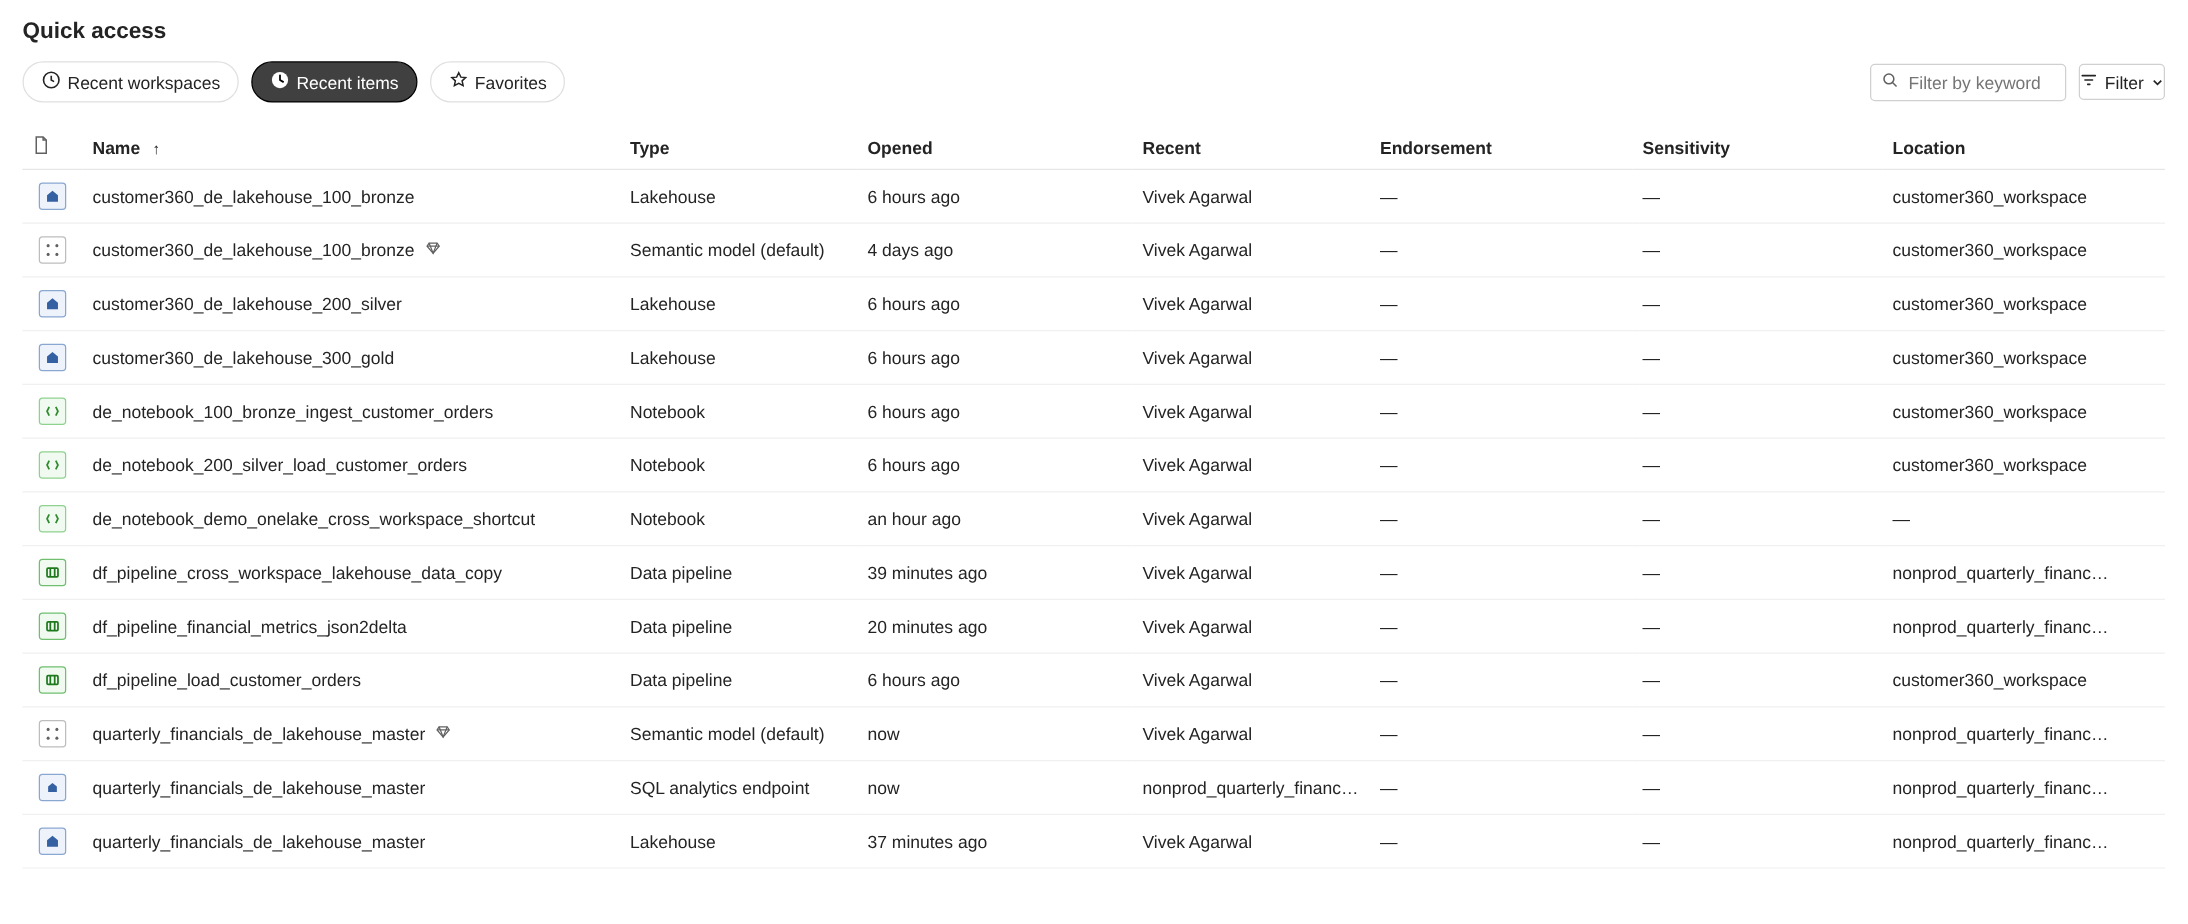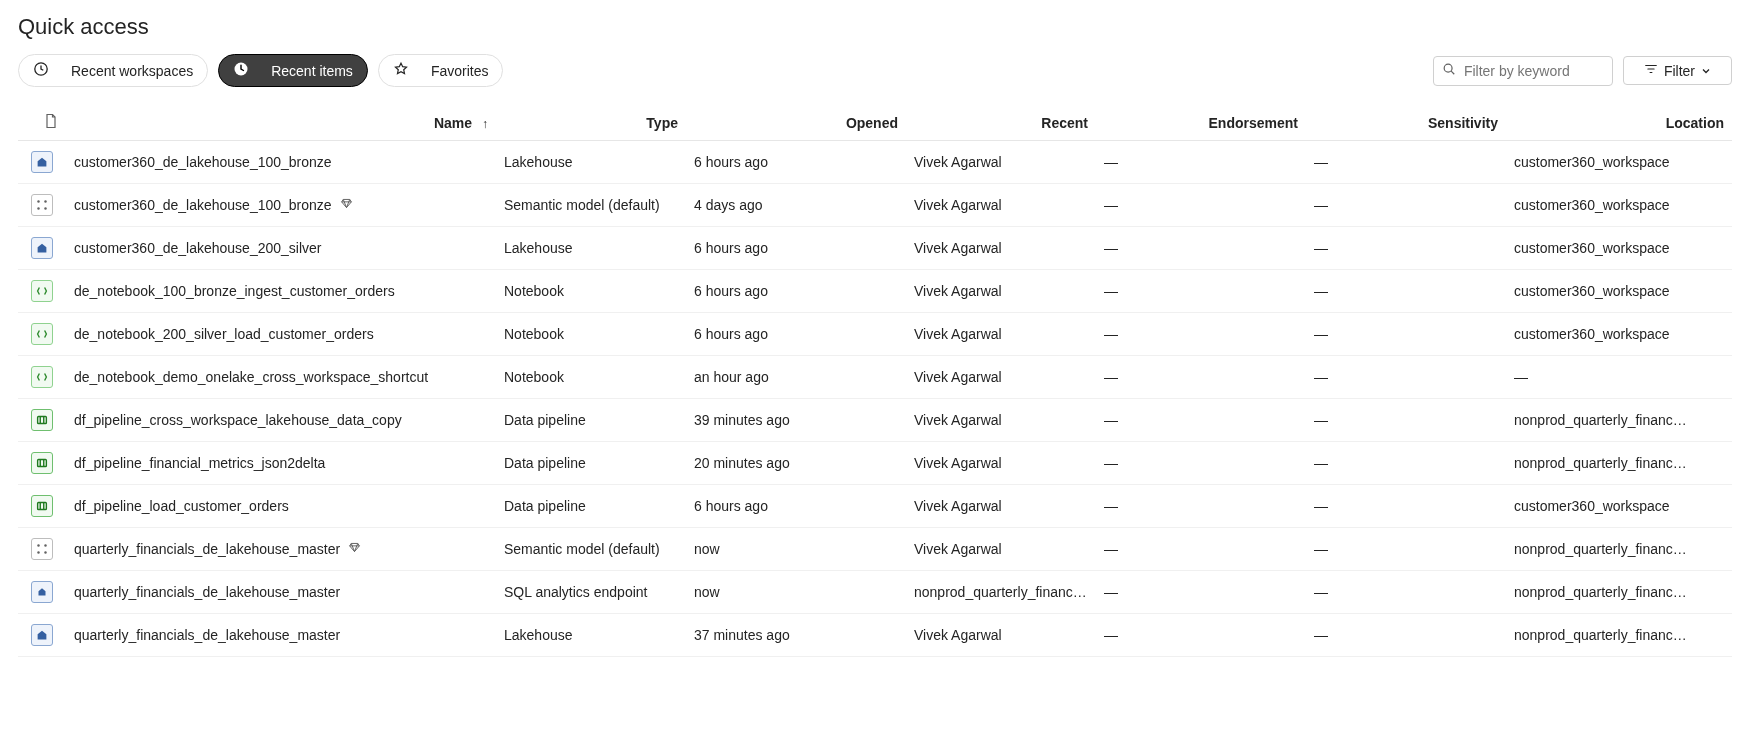--- a/index.html
+++ b/index.html
@@ -1,42 +1,42 @@
 <!DOCTYPE html>
 <html><head>
 <meta charset="utf-8">
 <style>
   * { box-sizing: border-box; }
   html, body { margin: 0; padding: 0; font-family: "Segoe UI", Arial, sans-serif; font-size: 14px; color: #242424; background: #ffffff; }
   .page { width: 1750px; padding: 10px 18px 0 18px; }
-  .title { font-size: 22px; font-weight: 400; margin: 4px 0 14px 0; }
+  .title { font-size: 18px; font-weight: 700; margin: 4px 0 14px 0; }
   .toolbar { display: flex; align-items: center; gap: 10px; margin-bottom: 18px; }
   .chip {
-    display: inline-flex; align-items: center; gap: 22px;
+    display: inline-flex; align-items: center; gap: 5px;
     border: 1px solid #e0e0e0; border-radius: 20px;
     padding: 6px 14px; font-size: 14px; cursor: pointer;
     background: #ffffff; color: #242424;
   }
   .chip.active { background: #404040; color: #ffffff; border-color: #000000; }
   .chip svg { width: 16px; height: 16px; }
   .spacer { flex: 1 1 auto; }
   .search {
     display: flex; align-items: flex-start; gap: 6px;
     border: 1px solid #d0d0d0; border-radius: 4px;
-    padding: 5px 8px; width: 180px; color: #616161;
+    padding: 5px 8px; width: 157px; color: #616161;
   }
   .search input { border: none; outline: none; font-size: 14px; width: 100%; color: #242424; background: transparent; }
   .filter-btn {
     display: inline-flex; align-items: center; gap: 6px;
     border: 1px solid #d0d0d0; border-radius: 4px;
-    padding: 5px 20px; cursor: pointer; background: #ffffff;
+    padding: 5px 0; cursor: pointer; background: #ffffff;
   }
   table { width: 100%; border-collapse: collapse; table-layout: fixed; }
   thead th {
-    text-align: right; font-weight: 600; font-size: 14px;
+    text-align: left; font-weight: 600; font-size: 14px;
     padding: 8px 8px; border-bottom: 1px solid #e6e6e6;
     white-space: nowrap; color: #242424;
   }
   tbody td {
     padding: 10px 8px; border-bottom: 1px solid #f0f0f0;
     white-space: nowrap; overflow: hidden; text-overflow: ellipsis;
     vertical-align: middle;
   }
   .col-icon   { width: 48px; text-align: center; }
   .col-name   { width: 430px; }
@@ -205,20 +205,36 @@
               <span>customer360_de_lakehouse_200_silver</span>
             </span></td>
           <td>Lakehouse</td>
           <td>6 hours ago</td>
           <td>Vivek Agarwal</td>
           <td>—</td>
           <td>—</td>
           <td>customer360_workspace</td>
         </tr>
         <tr>
+          <td style="text-align:center"><span class="icon-wrap ic-lakehouse">
+              <svg width="14" height="14" viewBox="0 0 16 16" fill="currentColor">
+                <path d="M3 7l5-4 5 4v6H3z"></path>
+              </svg>
+            </span></td>
+          <td><span class="name-cell">
+              <span>customer360_de_lakehouse_300_gold</span>
+            </span></td>
+          <td>Lakehouse</td>
+          <td>6 hours ago</td>
+          <td>Vivek Agarwal</td>
+          <td>—</td>
+          <td>—</td>
+          <td>customer360_workspace</td>
+        </tr>
+        <tr>
           <td style="text-align:center"><span class="icon-wrap ic-notebook">
               <svg width="14" height="14" viewBox="0 0 16 16" fill="none" stroke="currentColor" stroke-width="1.6">
                 <path d="M5 4l-2 4 2 4M11 4l2 4-2 4"></path>
               </svg>
             </span></td>
           <td><span class="name-cell">
               <span>de_notebook_100_bronze_ingest_customer_orders</span>
             </span></td>
           <td>Notebook</td>
           <td>6 hours ago</td>

